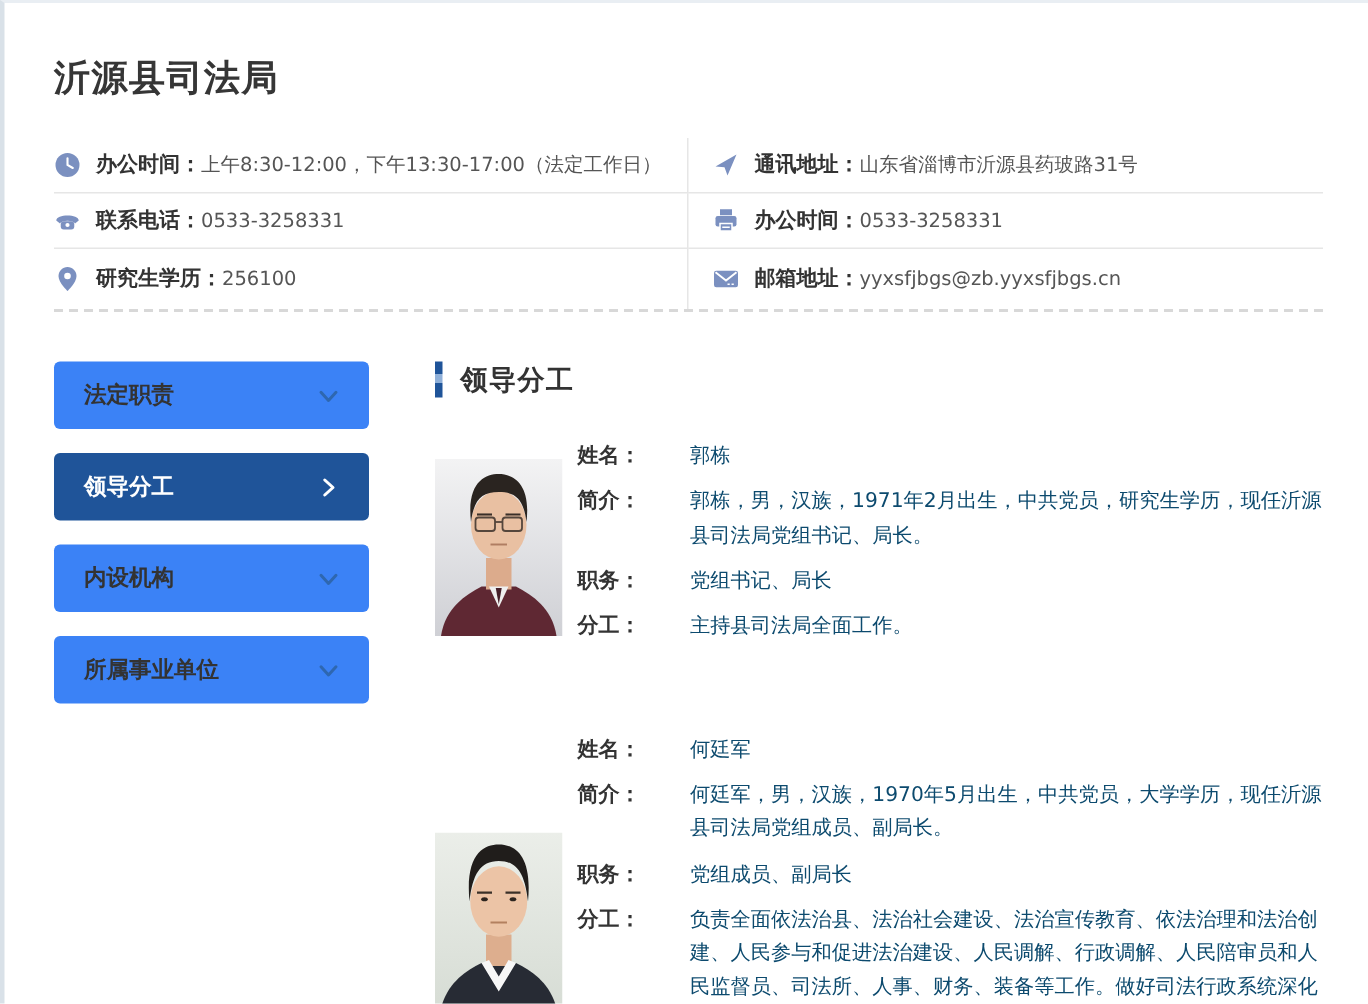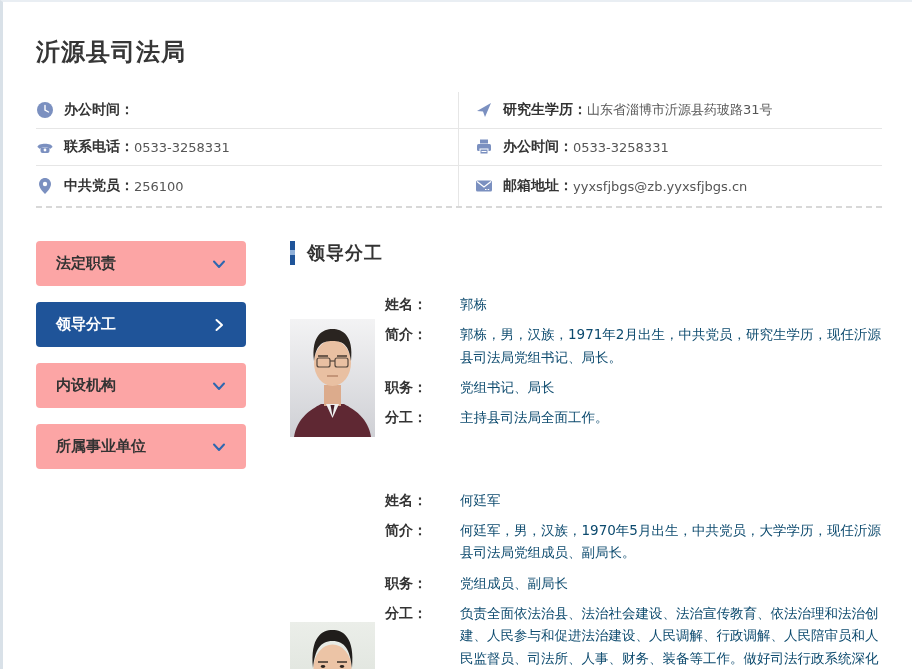--- a/index.html
+++ b/index.html
@@ -33,39 +33,39 @@
   .info-cell.row-last  { border-bottom:none; height:40px; }
   .info-icon { width:18px; height:18px; flex:0 0 18px; margin-right:10px; display:flex; align-items:center; justify-content:center; }
   .info-label { font-size:14px; font-weight:bold; color:#333; white-space:nowrap; }
   .info-value { font-size:13px; color:#555; white-space:nowrap; }
 
   
   .content { display:flex; margin-top:33px; }
   .sidebar { width:210px; flex:0 0 210px; }
   .side-item {
     height:45px; margin-bottom:16px;
-    background:#fca5a5; border-radius:4px;
+    background:#3b82f6; border-radius:4px;
     display:flex; align-items:center; justify-content:space-between;
     padding:0 20px; cursor:pointer;
     font-size:15px; font-weight:bold; color:#333;
   }
   .side-item.active { background:#1f5499; color:#ffffff; }
   .side-item .chev { display:flex; align-items:center; }
 
   .main { flex:1; margin-left:44px; padding-right:0; }
 
   .section-header { display:flex; align-items:center; margin-bottom:28px; }
   .section-bar {
     width:5px; height:24px; margin-right:12px;
     background:linear-gradient(#1f5499 0 36%, #8fb0d9 36% 60%, #1f5499 60% 100%);
   }
   .section-title { font-size:18px; font-weight:bold; color:#333; letter-spacing:1px; }
 
   
-  .profile { display:flex; align-items:flex-end; }
+  .profile { display:flex; align-items:center; }
   .profile + .profile { margin-top:52px; }
   .photo { width:85px; flex:0 0 85px; margin-right:10px; }
   .photo svg { display:block; width:85px; }
   .fields { flex:1; min-width:0; }
   .field-row { display:flex; margin-bottom:8px; }
   .field-label { flex:0 0 75px; font-size:14px; font-weight:bold; color:#333; line-height:1.6; }
   .field-value { flex:1; font-size:13.5px; color:#0c4a6e; line-height:1.65; }
 </style>
 </head>
 <body>
@@ -77,29 +77,30 @@
   <div class="info-grid">
 
     <div class="info-cell col-left">
       <span class="info-icon">
         <svg width="18" height="18" viewBox="0 0 18 18">
             <circle cx="9" cy="9" r="8" fill="#7b90c0"></circle>
             <path d="M9 4.5 V9 L12.5 11" stroke="#ffffff" stroke-width="1.4" fill="none" stroke-linecap="round"></path>
           </svg>
       </span>
       <span class="info-label">办公时间：</span>
+      <span class="info-value">上午8:30-12:00，下午13:30-17:00（法定工作日）</span>
     </div>
 
     <div class="info-cell col-right">
       <span class="info-icon">
         <svg width="18" height="18" viewBox="0 0 18 18">
             <path d="M2 10 L16 2 L10 16 L8 10.5 Z" fill="#7b90c0"></path>
           </svg>
       </span>
-      <span class="info-label">研究生学历：</span>
+      <span class="info-label">通讯地址：</span>
       <span class="info-value">山东省淄博市沂源县药玻路31号</span>
     </div>
 
     <div class="info-cell col-left">
       <span class="info-icon">
         <svg width="18" height="18" viewBox="0 0 18 18">
             <path d="M1.5 9 C1.5 4.5 16.5 4.5 16.5 9 L14 11 C13 8.6 5 8.6 4 11 Z" fill="#7b90c0"></path>
             <rect x="4.5" y="9.5" width="9" height="5.5" rx="2" fill="#7b90c0"></rect>
             <circle cx="9" cy="12" r="1.4" fill="#ffffff"></circle>
           </svg>
@@ -121,21 +122,21 @@
       <span class="info-value">0533-3258331</span>
     </div>
 
     <div class="info-cell col-left row-last">
       <span class="info-icon">
         <svg width="18" height="18" viewBox="0 0 18 18">
             <path d="M9 1 C12.3 1 15 3.7 15 7 C15 11.5 9 17 9 17 C9 17 3 11.5 3 7 C3 3.7 5.7 1 9 1 Z" fill="#7b90c0"></path>
             <circle cx="9" cy="7" r="2.2" fill="#ffffff"></circle>
           </svg>
       </span>
-      <span class="info-label">中共党员：</span>
+      <span class="info-label">研究生学历：</span>
       <span class="info-value">256100</span>
     </div>
 
     <div class="info-cell col-right row-last">
       <span class="info-icon">
         <svg width="18" height="18" viewBox="0 0 18 18">
             <rect x="1" y="3.5" width="16" height="11" rx="1.5" fill="#7b90c0"></rect>
             <path d="M2 4.5 L9 10 L16 4.5" stroke="#ffffff" stroke-width="1.3" fill="none"></path>
             <line x1="10" y1="12.5" x2="15" y2="12.5" stroke="#ffffff" stroke-dasharray="1.5 1.2"></line>
           </svg>

